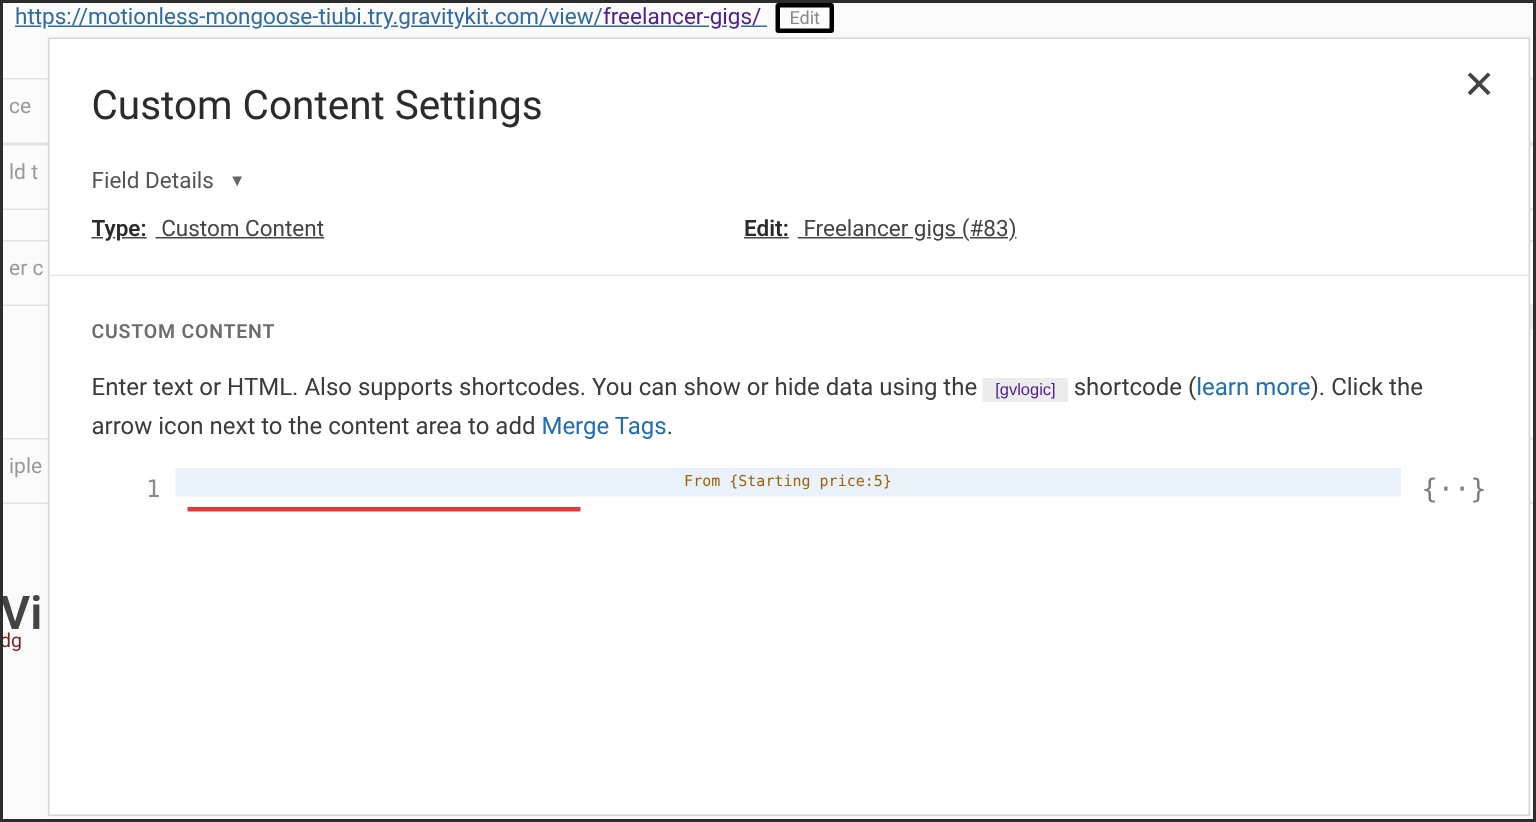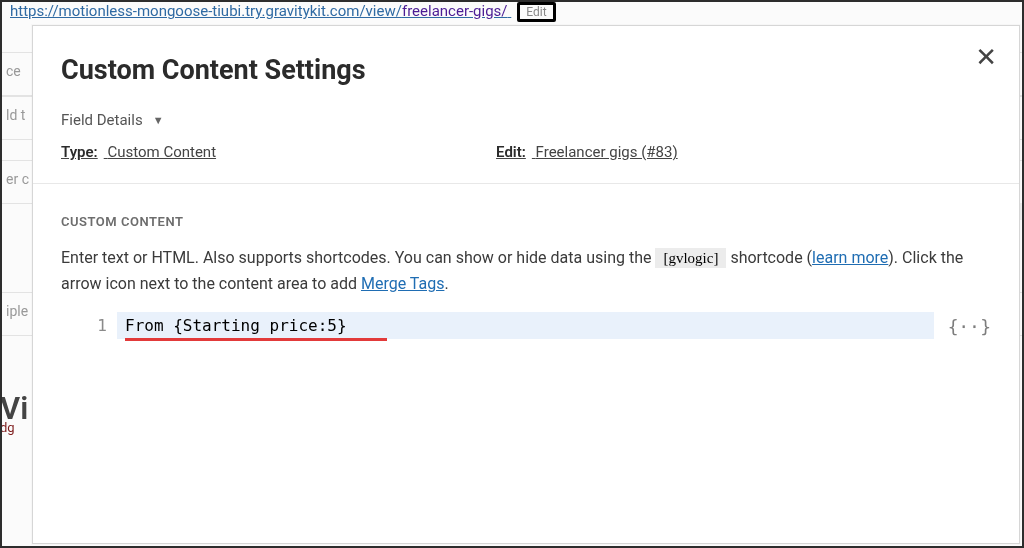--- a/index.html
+++ b/index.html
@@ -43,21 +43,21 @@
     background: #fff; border: 1px solid #d6d6d6;
     box-shadow: 0 0 0 1px rgba(0,0,0,.02);
     display: flex; flex-direction: column;
   }
   .modal-header {
     padding: 28px 28px 22px 28px;
     border-bottom: 1px solid #e8e8e8;
     position: relative;
   }
   .modal-title {
-    font-size: 27px; font-weight: 700; color: #2b2b2b; margin-bottom: 24px;
+    font-size: 27px; font-weight: 400; color: #2b2b2b; margin-bottom: 24px;
   }
   .close-x {
     position: absolute; top: 18px; right: 22px; font-size: 26px;
     color: #444; cursor: pointer; line-height: 1;
   }
   .field-details {
     font-size: 15px; color: #555; margin-bottom: 14px; cursor: pointer;
     display: inline-flex; align-items: center; gap: 10px;
   }
   .field-details .caret {
@@ -65,42 +65,42 @@
   }
   .meta-row { display: flex; gap: 60px; font-size: 15px; color: #444; text-decoration: underline; }
   .meta-row .lbl { font-weight: 600; color: #2b2b2b; margin-right: 6px; }
 
   .modal-body { padding: 30px 28px; flex: 1; overflow: hidden; }
   .section-label {
     font-size: 13px; letter-spacing: .04em; color: #6d6d6d; font-weight: 600;
     margin-bottom: 16px;
   }
   .help-text { font-size: 16px; color: #3b3b3b; line-height: 1.65; margin-bottom: 14px; }
-  .help-text a { color: #1f6db3; text-decoration: underline; cursor: pointer; }
+  .help-text a { color: #1f6db3; cursor: pointer; }
   .code-chip {
-    background: #ececec; padding: 2px 8px; font-family: Liberation Serif, serif;
-    font-size: 15px; color: #000000;
+    background: #ececec; padding: 2px 8px; font-family: Liberation Sans, sans-serif;
+    font-size: 11px; color: #4c1d95;
   }
 
   .editor-wrap { display: flex; align-items: flex-start; gap: 14px; }
   .code-editor {
     flex: 1; display: flex; background: #fff;
   }
   .gutter {
     width: 56px; text-align: right; padding: 4px 10px 4px 4px;
     color: #8a8a8a; font-family: ui-monospace, "SF Mono", Menlo, Consolas, monospace;
     font-size: 16px; user-select: none;
   }
   .code-area {
     flex: 1; min-height: 160px; background: #fff; position: relative;
   }
   .code-line {
     background: #e9f1fb; padding: 4px 8px;
     font-family: ui-monospace, "SF Mono", Menlo, Consolas, monospace;
-    font-size: 16px; color: #000000; position: relative;
+    font-size: 10px; color: #a16207; position: relative; text-align: center;
   }
   .red-underline {
     position: absolute; left: 8px; top: 26px; width: 262px; height: 3px;
     background: #e23a3a;
   }
   .merge-icon {
     flex: 0 0 auto; color: #7d7d7d; font-size: 18px; padding-top: 4px;
     font-family: ui-monospace, Menlo, Consolas, monospace; cursor: pointer;
   }
 </style>

